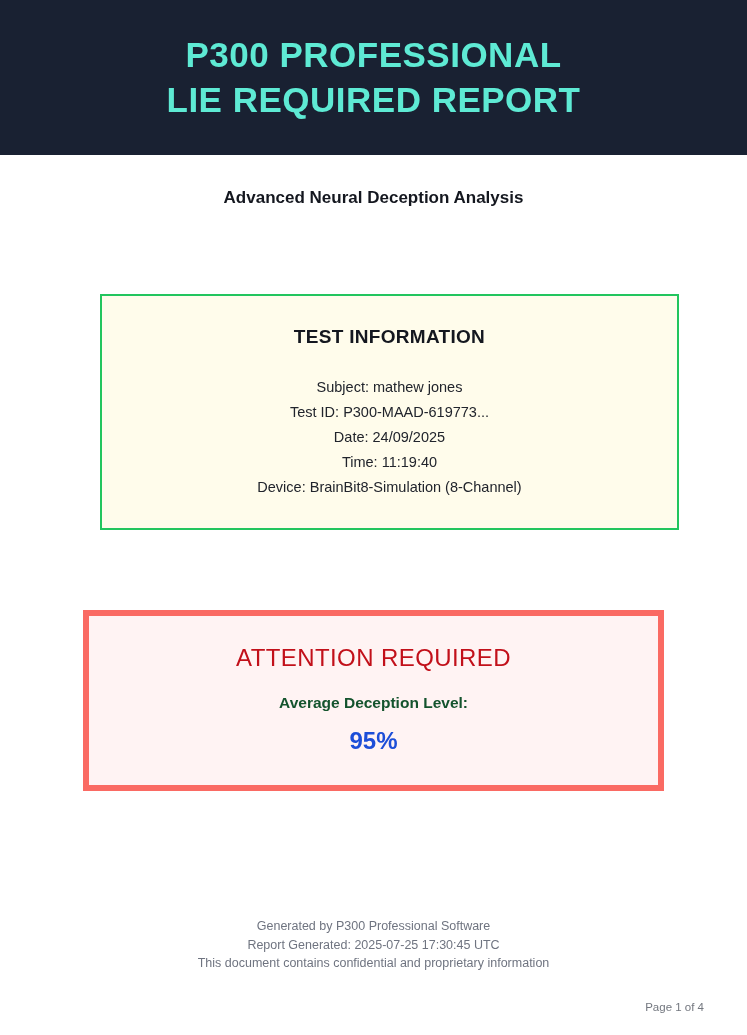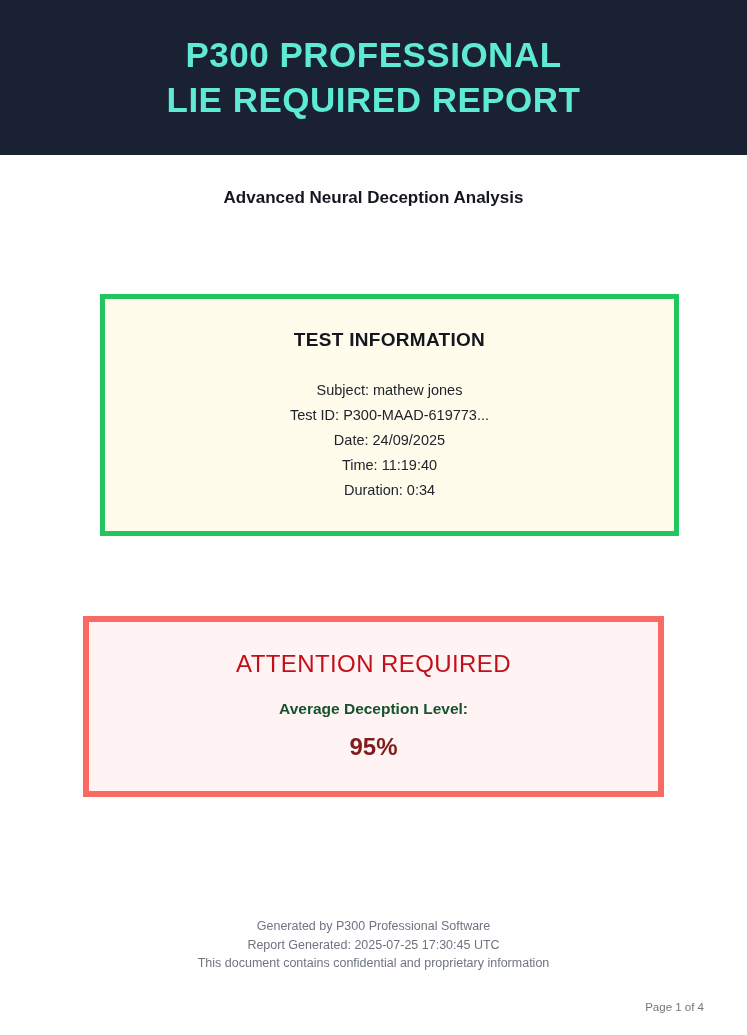--- a/index.html
+++ b/index.html
@@ -41,21 +41,21 @@
     text-align: center;
     font-size: 17px;
     font-weight: bold;
     color: #14171f;
     margin-top: 33px;
   }
 
   
   .info-panel {
     margin: 86px 68px 0 100px;
-    border: 5px solid #22c55e;
+    border: 2px solid #22c55e;
     background: #fffceb;
     box-sizing: border-box;
     padding: 30px 20px 28px 20px;
   }
   .info-title {
     text-align: center;
     font-size: 19px;
     font-weight: bold;
     color: #14171f;
     letter-spacing: 0.3px;
@@ -86,21 +86,21 @@
   }
   .alert-label {
     font-size: 15.5px;
     font-weight: bold;
     color: #14532d;
     margin-bottom: 15px;
   }
   .alert-value {
     font-size: 24px;
     font-weight: bold;
-    color: #7f1d1d;
+    color: #1d4ed8;
   }
 
   
   .footer {
     position: absolute;
     left: 0;
     right: 0;
     bottom: 62px;
     text-align: center;
     color: #6f7480;
@@ -125,21 +125,21 @@
 </div>
 
 <div class="subtitle">Advanced Neural Deception Analysis</div>
 
 <div class="info-panel">
   <div class="info-title">TEST INFORMATION</div>
   <div class="info-row">Subject: mathew jones</div>
   <div class="info-row">Test ID: P300-MAAD-619773...</div>
   <div class="info-row">Date: 24/09/2025</div>
   <div class="info-row">Time: 11:19:40</div>
-  <div class="info-row">Duration: 0:34</div>
+  <div class="info-row">Device: BrainBit8-Simulation (8-Channel)</div>
 </div>
 
 <div class="alert-panel">
   <div class="alert-title">ATTENTION REQUIRED</div>
   <div class="alert-label">Average Deception Level:</div>
   <div class="alert-value">95%</div>
 </div>
 
 <div class="footer">
   <div>Generated by P300 Professional Software</div>

